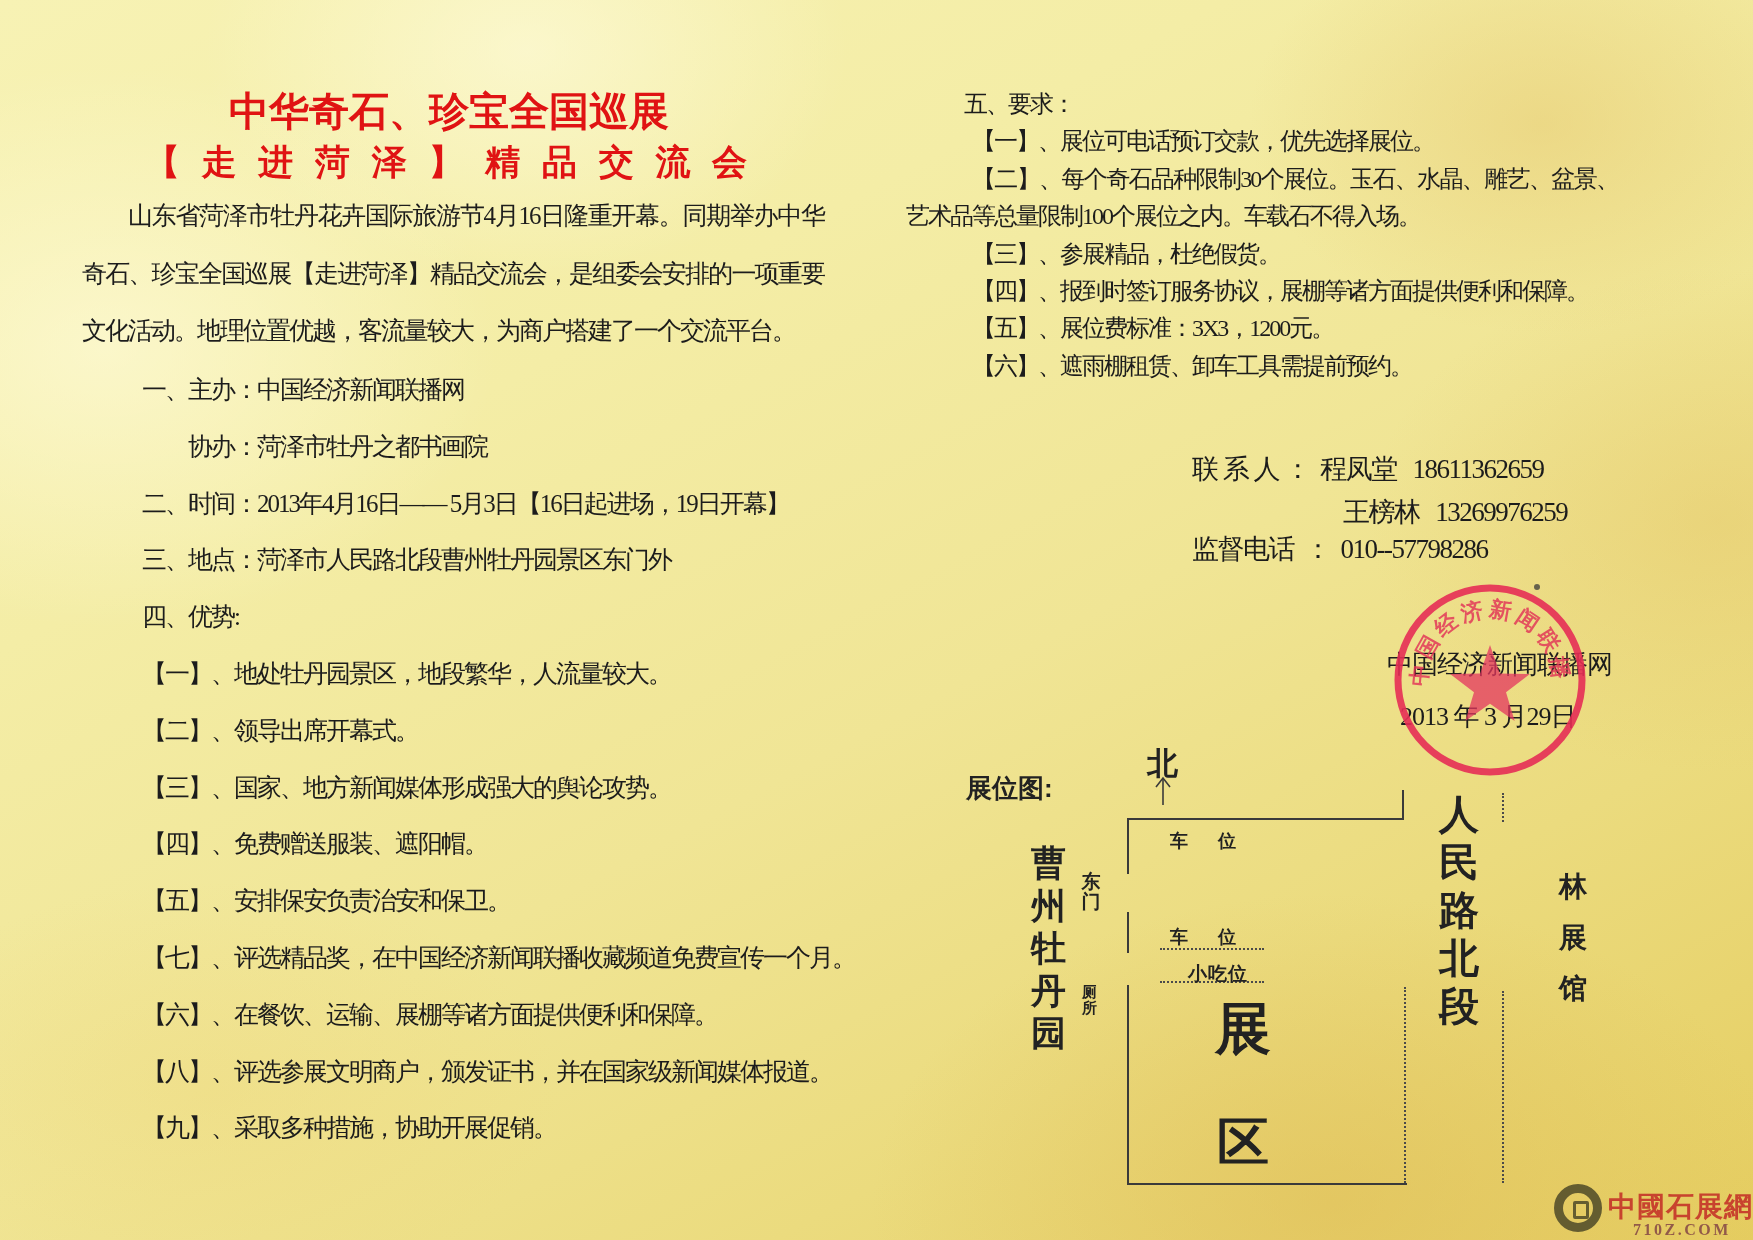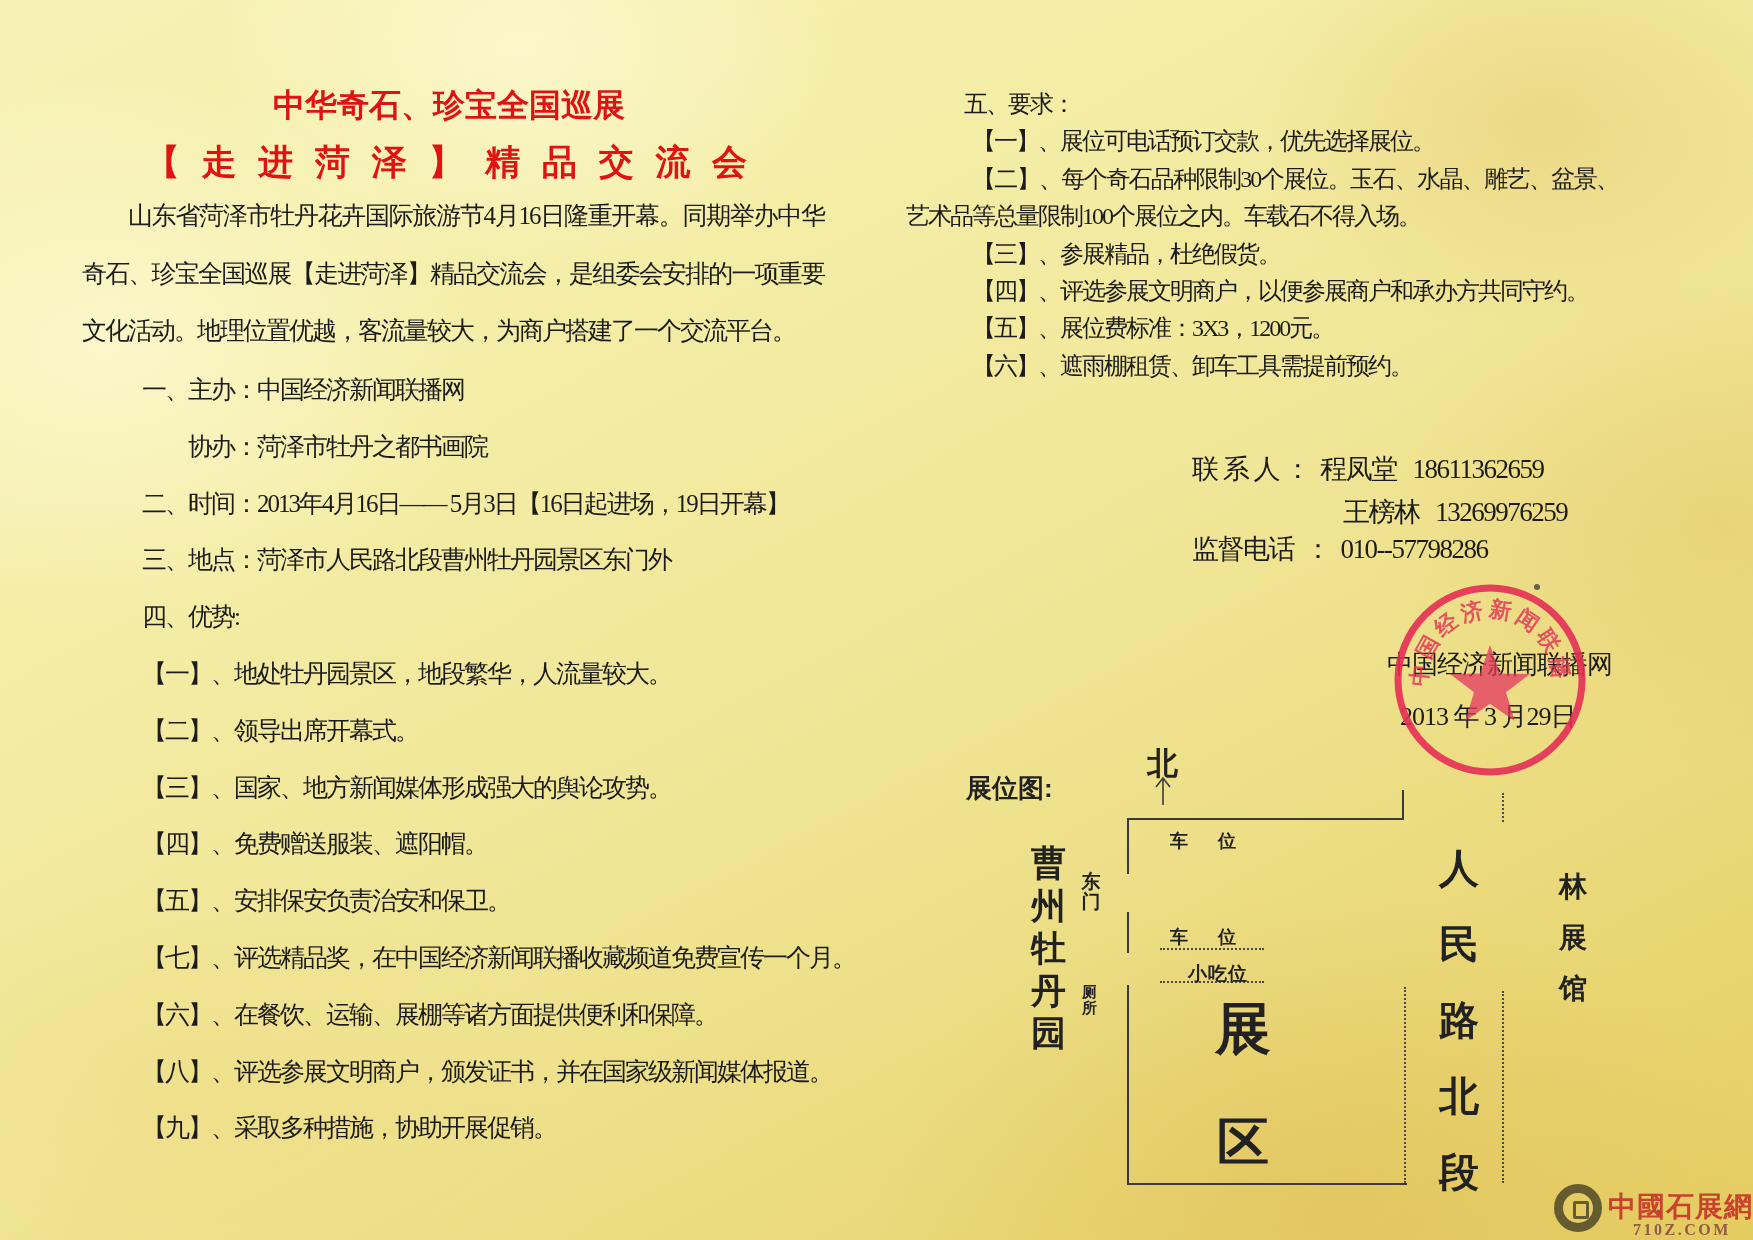--- a/index.html
+++ b/index.html
@@ -12,21 +12,21 @@
       radial-gradient(ellipse 640px 430px at 76% 97%, rgba(222,186,84,.5), rgba(222,186,84,0) 72%),
       radial-gradient(ellipse 560px 400px at 6% 28%, rgba(255,252,222,.6), rgba(255,252,222,0) 70%),
       radial-gradient(ellipse 460px 330px at 30% 4%, rgba(255,253,228,.55), rgba(255,253,228,0) 70%),
       radial-gradient(ellipse 500px 300px at 12% 88%, rgba(238,214,120,.35), rgba(238,214,120,0) 70%),
       linear-gradient(152deg,#f7f2b4 0%,#f4eda6 30%,#f0e595 55%,#ebdb7e 76%,#e5cd60 100%);
   }
   .abs{position:absolute;}
   
   .title{left:82px;width:734px;text-align:center;font-family:"Liberation Sans","DejaVu Sans",sans-serif;
          font-weight:bold;color:#e01313;}
-  .title1{top:84px;font-size:32px;}
+  .title1{top:84px;font-size:40px;}
   .title2{top:139px;font-size:35px;letter-spacing:6px;}
   .intro{left:82px;top:187px;width:742px;font-size:25px;letter-spacing:-2px;line-height:57.5px;}
   .intro .ln{text-align:justify;text-align-last:justify;}
   .intro .ln.first{text-indent:46px;}
   .intro .ln.last{text-align:right;text-align-last:left;}
   .leftlist{left:142px;top:362px;width:700px;font-size:25px;letter-spacing:-2px;line-height:56.8px;white-space:nowrap;}
   .leftlist .ind{margin-left:46px;}
   
   .reqs{left:906px;top:86px;width:712px;font-size:24px;letter-spacing:-2px;line-height:37.4px;text-align:justify;}
   .reqs .sect{text-indent:58px;}
@@ -46,21 +46,21 @@
   .park{left:1023px;top:842px;width:37px;font-size:35px;line-height:42.5px;margin-left:7px;}
   .eastgate{left:1080px;top:872px;width:22px;font-size:19px;line-height:20px;}
   .toilet{left:1081px;top:953px;width:17px;font-size:15px;line-height:16px;margin-top:31px;}
   .parking{font-size:18px;white-space:pre;letter-spacing:2px;}
   .pk1{left:1170px;top:829px;}
   .pk2{left:1170px;top:925px;}
   .snack{left:1188px;top:961px;font-size:19px;letter-spacing:1px;}
   .zone{left:1214px;top:1000px;width:58px;text-align:center;}
   .zone .z1{font-size:56px;line-height:58px;}
   .zone .z2{font-size:52px;line-height:52px;margin-top:58px;}
-  .road{left:1437px;top:830px;width:44px;font-size:40px;line-height:76px;}
+  .road{left:1437px;top:790px;width:44px;font-size:40px;line-height:48px;}
   .hall{left:1558px;top:861px;width:30px;font-size:28px;line-height:51px;}
   .ln-solid{background:#3a3a3a;}
   .dotv{border-left:2px dotted #4a4a4a;width:0;}
   .doth{border-top:2px dotted #4a4a4a;height:0;}
   
   .wm-logo{left:1554px;top:1184px;width:48px;height:48px;border:9px solid #57512b;border-radius:50%;
            box-sizing:border-box;opacity:.9;}
   .wm-logo-in{position:absolute;left:10px;top:8px;width:10px;height:12px;border:3px solid #57512b;border-radius:2px;}
   .wm-name{left:1608px;top:1188px;font-size:28px;font-weight:bold;color:#c8432e;letter-spacing:1px;}
   .wm-url{left:1633px;top:1221px;font-size:16px;font-weight:bold;color:#925a49;letter-spacing:2.5px;}
@@ -94,21 +94,21 @@
     <div class="li">【六】、在餐饮、运输、展棚等诸方面提供便利和保障。</div>
     <div class="li">【八】、评选参展文明商户，颁发证书，并在国家级新闻媒体报道。</div>
     <div class="li">【九】、采取多种措施，协助开展促销。</div>
   </div>
 
   <div class="abs reqs">
     <div class="sect">五、要求：</div>
     <div class="req">【一】、展位可电话预订交款，优先选择展位。</div>
     <div class="req">【二】、每个奇石品种限制30个展位。玉石、水晶、雕艺、盆景、艺术品等总量限制100个展位之内。车载石不得入场。</div>
     <div class="req">【三】、参展精品，杜绝假货。</div>
-    <div class="req">【四】、评选参展文明商户，以便参展商户和承办方共同守约。</div>
+    <div class="req">【四】、报到时签订服务协议，展棚等诸方面提供便利和保障。</div>
     <div class="req">【五】、展位费标准：3X3，1200元。</div>
     <div class="req">【六】、遮雨棚租赁、卸车工具需提前预约。</div>
   </div>
 
   <div class="abs contact c1">联 系 人 ：  程凤堂   18611362659</div>
   <div class="abs contact c2">王榜林   13269976259</div>
   <div class="abs contact c3">监督电话  ：  010--57798286</div>
 
   <div class="abs sig org">中国经济新闻联播网</div>
   <div class="abs sig date">2013 年 3 月29日</div>

